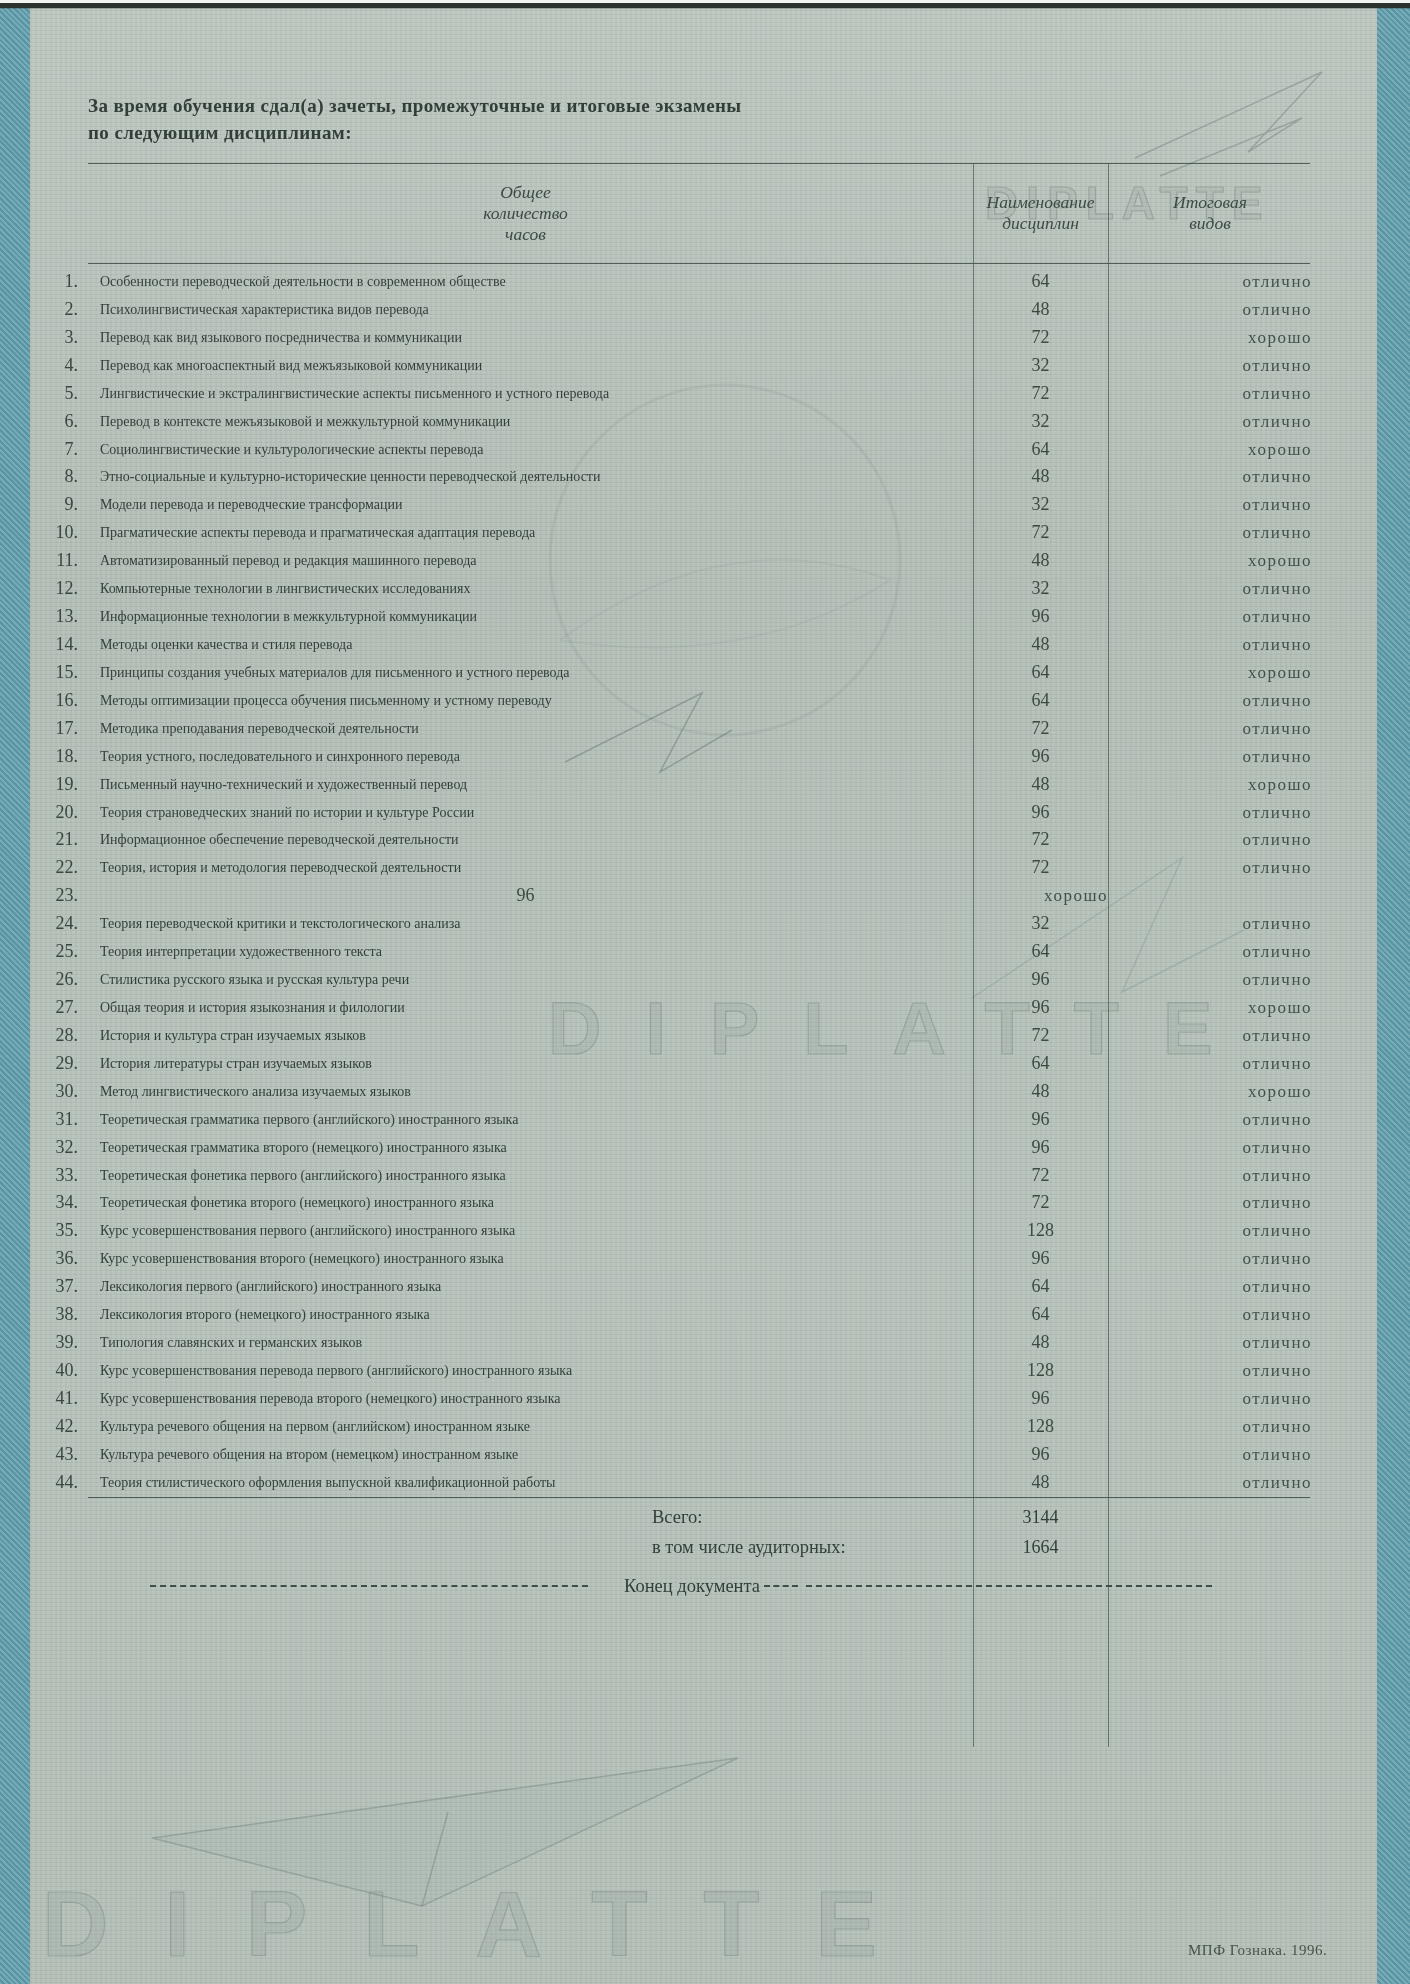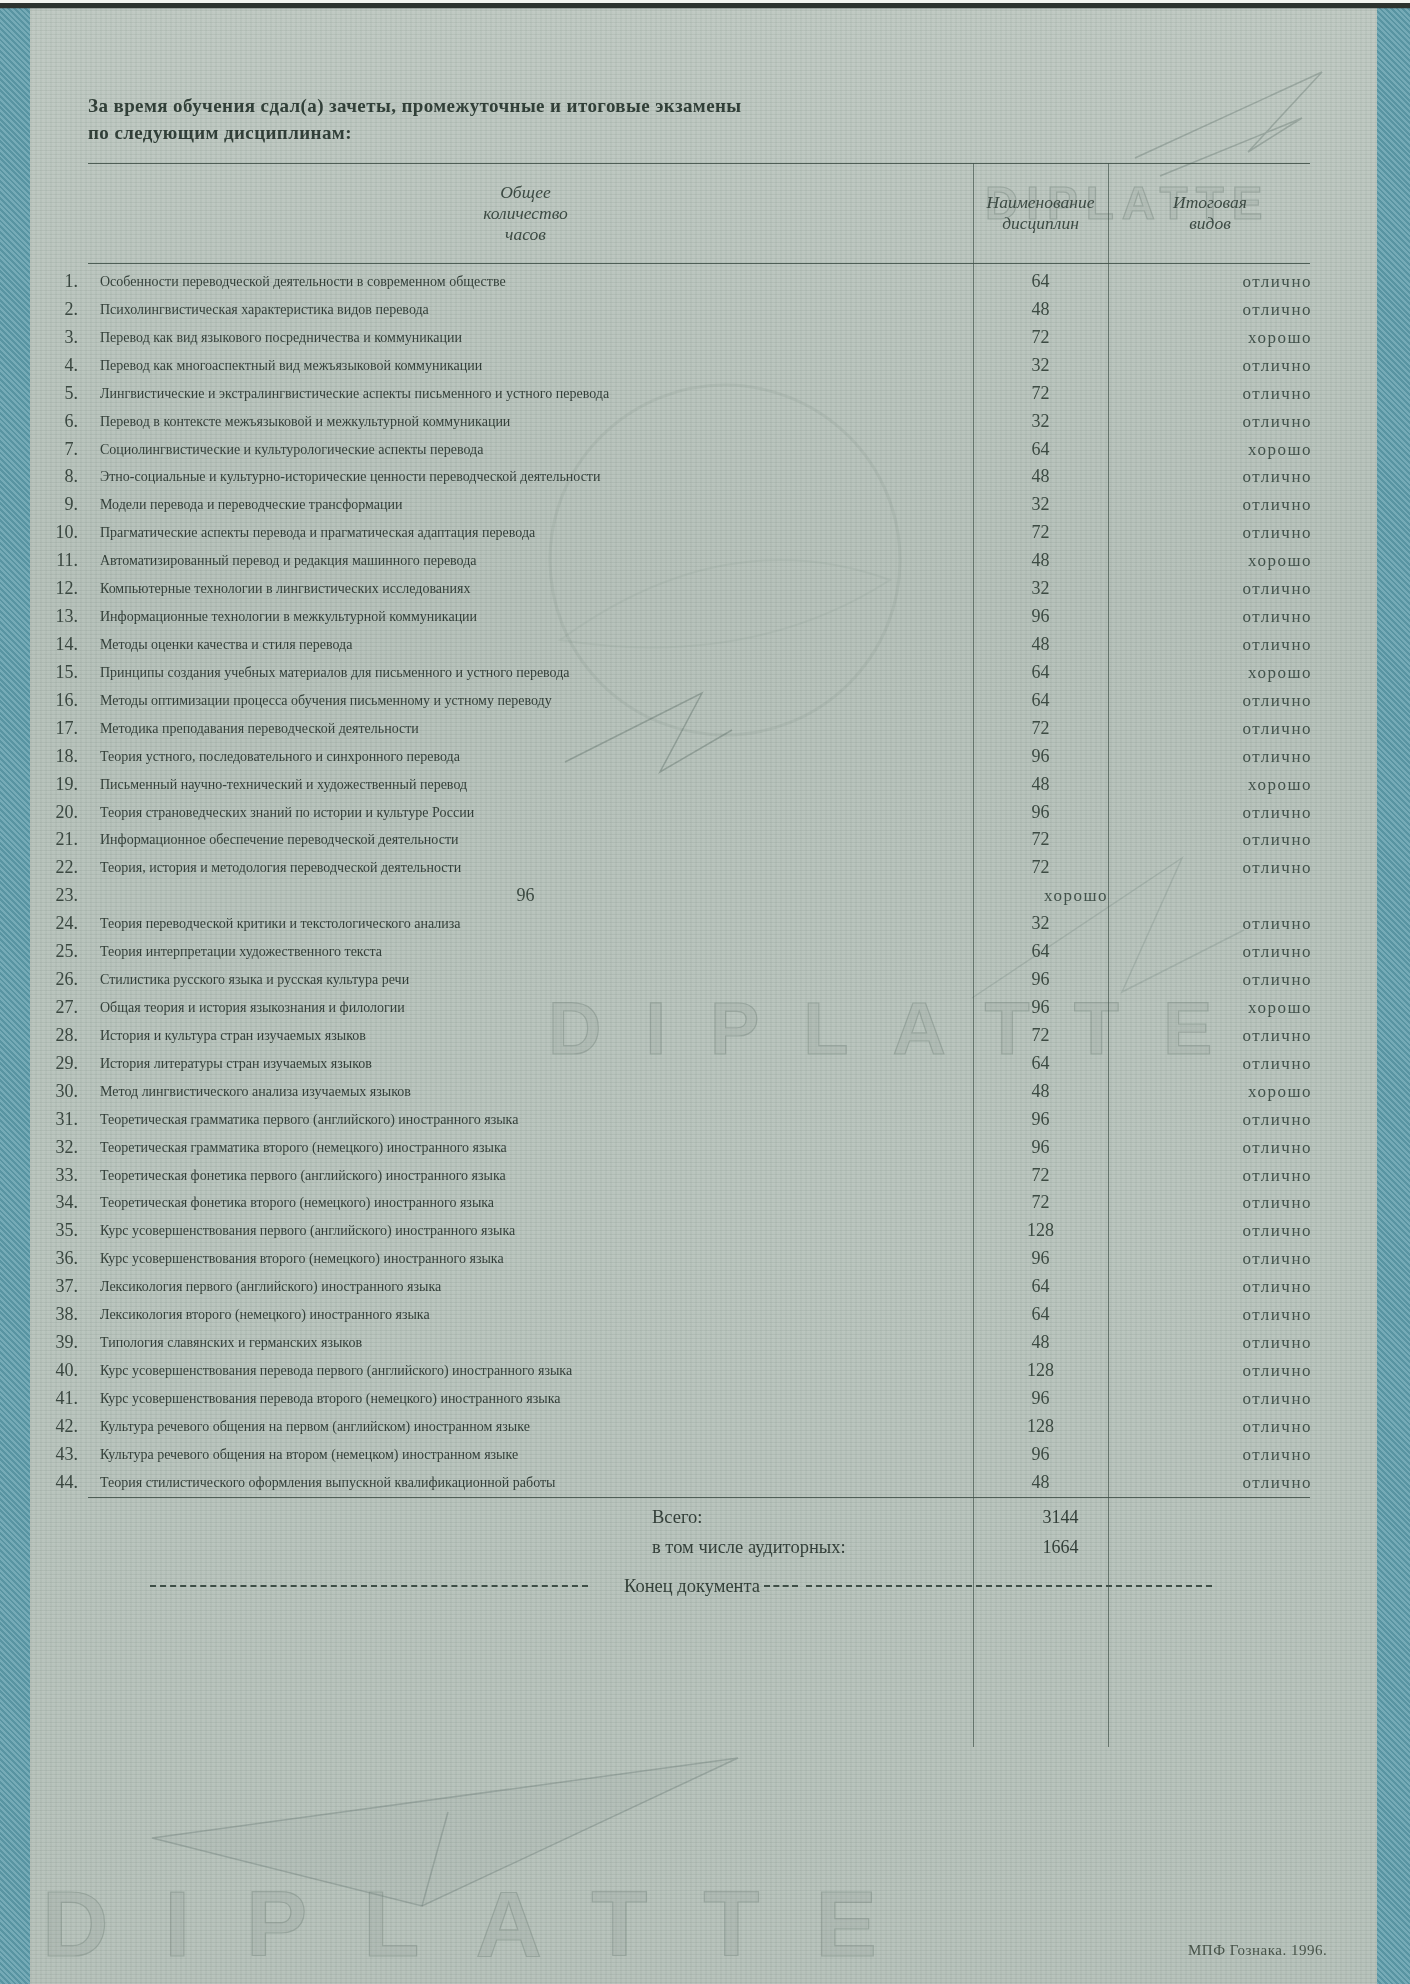--- a/index.html
+++ b/index.html
@@ -64,21 +64,21 @@
   .rows{position:absolute;left:40px;top:268px;width:1272px;z-index:3;}
   .row{height:27.93px;}
   .row .c{display:block;line-height:27.93px;white-space:nowrap;overflow:hidden;}
   .row .num{text-align:right;font-size:18px;color:#3a4740;}
   .row .nm{padding-left:22px;font-size:14px;color:#333f39;}
   .row .hrs{text-align:center;font-size:18px;color:#3c4a42;}
   .row .grd{text-align:right;font-size:17px;letter-spacing:1.5px;color:#41514a;}
 
   .totals{position:absolute;left:0;top:1502px;width:1410px;z-index:3;font-size:18.5px;color:#333f39;}
   .totals .lbls{position:absolute;left:652px;top:0;line-height:30px;}
-  .totals .vals{position:absolute;left:973px;top:0;width:135px;text-align:center;line-height:30px;font-size:18px;margin-left:20px;}
+  .totals .vals{position:absolute;left:973px;top:0;width:135px;text-align:center;line-height:30px;font-size:18px;}
 
   .eod{position:absolute;left:150px;top:1574px;width:1062px;height:24px;z-index:3;
     display:flex;align-items:center;}
   .eod .dash{border-top:2px dashed #3e4e46;height:0;}
   .eod .d1{width:438px;}
   .eod .d2{width:34px;margin-right:8px;}
   .eod .d3{flex:1;}
   .eod .lbl{font-size:18.5px;color:#323f38;padding:0 4px 0 8px;white-space:nowrap;margin-left:28px;}
 
   .imprint{position:absolute;left:1188px;top:1942px;z-index:7;font-size:15px;color:#475349;letter-spacing:0.5px;}

